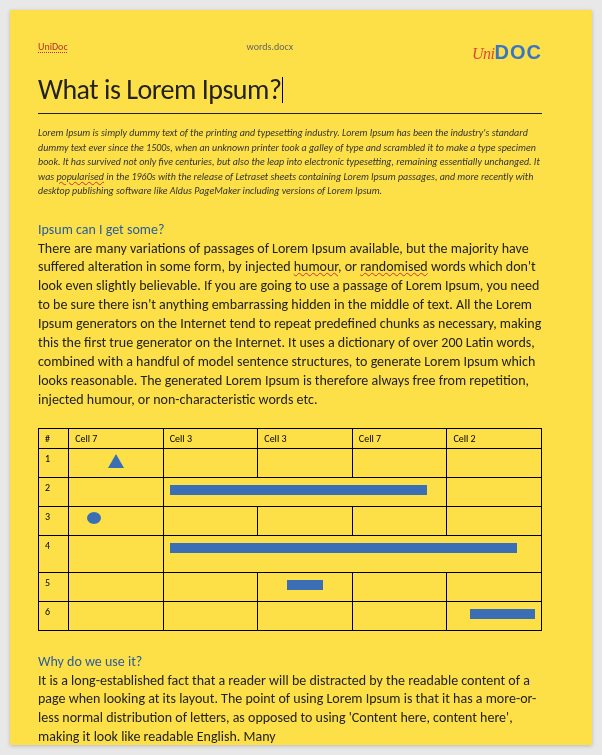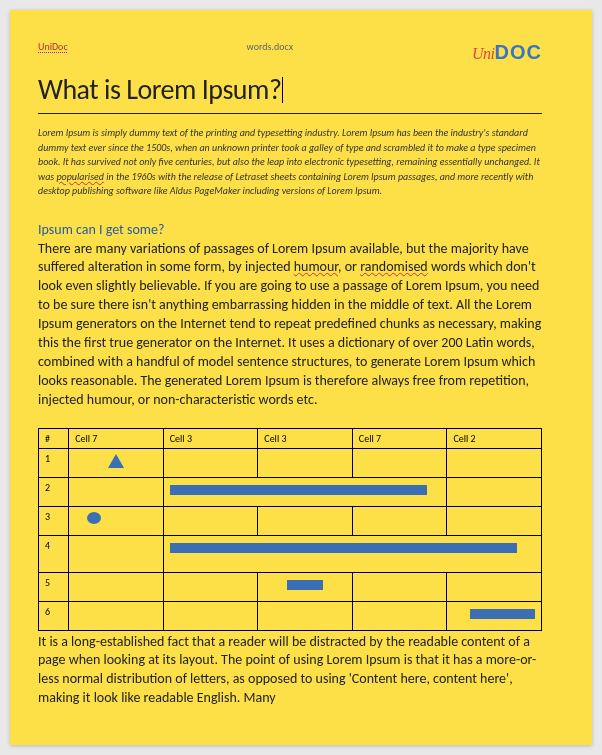--- a/index.html
+++ b/index.html
@@ -209,15 +209,16 @@
           <td></td>
           <td></td>
           <td></td>
           <td colspan="1">
             <div class="bar" style="width: 80%; margin-left: 20%;"></div>
           </td>
         </tr>
       </tbody>
   </table>
 
+  <h2 class="sect">Why do we use it?</h2>
   <p class="body">It is a long-established fact that a reader will be distracted by the readable content of a page when looking at its layout. The point of using Lorem Ipsum is that it has a more-or-less normal distribution of letters, as opposed to using 'Content here, content here', making it look like readable English. Many</p>
 
 </div>
 
 </body></html>

